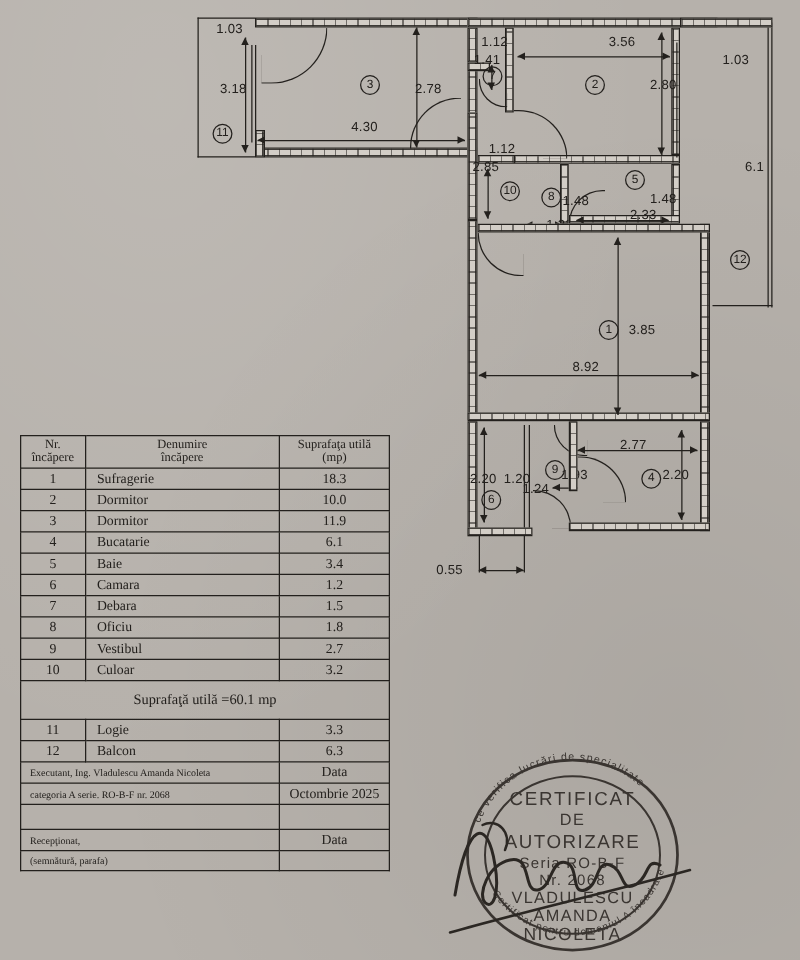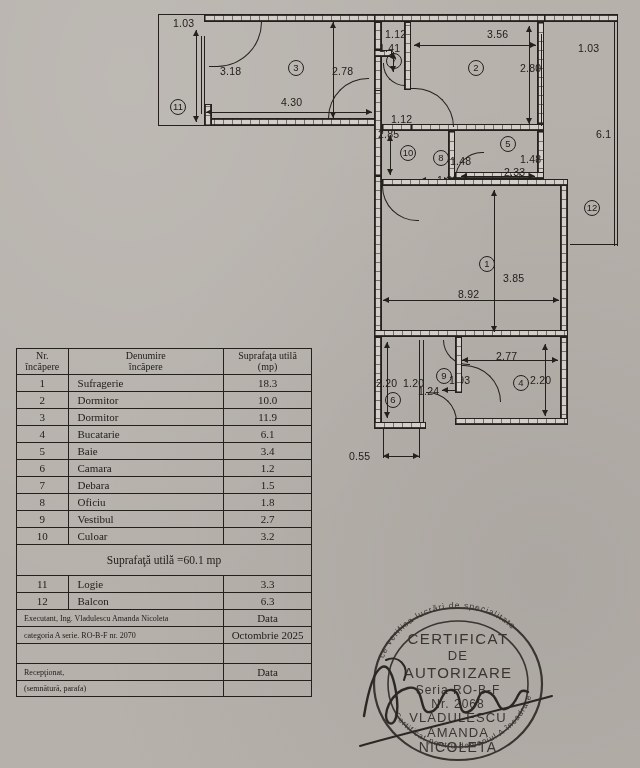--- a/index.html
+++ b/index.html
@@ -85,21 +85,21 @@
 
   <div class="wall" style="left:204px;top:14px;width:178px;height:8px;"></div>
   <div class="wall" style="left:204px;top:118px;width:178px;height:8px;"></div>
   <div class="wall v" style="left:204px;top:104px;width:8px;height:22px;"></div>
   <div class="wall v" style="left:374px;top:14px;width:8px;height:112px;"></div>
 
   <div class="door" style="left:209px;top:22px;width:52px;height:44px;border-width:0 1.2px 1.2px 0;border-radius:0 0 52px 0;"></div>
   <div class="door" style="left:328px;top:78px;width:40px;height:40px;border-width:1.2px 0 0 1.2px;border-radius:40px 0 0 0;"></div>
 
   <div class="dimtxt" style="left:173px;top:17px;">1.03</div>
-  <div class="dimtxt" style="left:176px;top:65px;margin-left:44px;">3.18</div>
+  <div class="dimtxt" style="left:176px;top:65px;">3.18</div>
   <div class="arrowlineV" style="left:196px;top:30px;height:92px;"></div>
   <div class="dimtxt" style="left:318px;top:65px;margin-left:14px;">2.78</div>
   <div class="arrowlineV" style="left:333px;top:22px;height:96px;"></div>
   <div class="dimtxt" style="left:281px;top:96px;">4.30</div>
   <div class="arrowline" style="left:206px;top:112px;width:166px;"></div>
   <div class="roomnum" style="left:288px;top:60px;">3</div>
   <div class="roomnum" style="left:170px;top:99px;">11</div>
 
   <div class="wall" style="left:374px;top:14px;width:200px;height:8px;"></div>
   <div class="wall v" style="left:374px;top:22px;width:8px;height:28px;"></div>
@@ -150,21 +150,21 @@
   <div class="dimtxt" style="left:520px;top:153px;">1.48</div>
   <div class="dimtxt" style="left:504px;top:166px;">2.33</div>
   <div class="arrowline" style="left:461px;top:176px;width:74px;"></div>
 
   <div class="wall v" style="left:374px;top:176px;width:8px;height:160px;"></div>
   <div class="wall v" style="left:560px;top:179px;width:8px;height:157px;"></div>
   <div class="wall h" style="left:382px;top:179px;width:186px;height:7px;"></div>
   <div class="wall h" style="left:374px;top:330px;width:194px;height:7px;"></div>
   <div class="door" style="left:382px;top:186px;width:36px;height:34px;border-width:0 0 1.2px 1.2px;border-radius:0 0 0 36px;"></div>
   <div class="roomnum" style="left:479px;top:256px;">1</div>
-  <div class="dimtxt" style="left:503px;top:272px;">3.85</div>
+  <div class="dimtxt" style="left:503px;top:258px;">3.85</div>
   <div class="arrowlineV" style="left:494px;top:190px;height:142px;"></div>
   <div class="dimtxt" style="left:458px;top:288px;">8.92</div>
   <div class="arrowline" style="left:383px;top:300px;width:176px;"></div>
 
   <div class="wall v" style="left:374px;top:337px;width:8px;height:92px;"></div>
   <div class="wall h" style="left:374px;top:422px;width:52px;height:7px;"></div>
   <div class="thin v" style="left:419px;top:340px;height:82px;"></div>
   <div class="thin v" style="left:423px;top:340px;height:82px;"></div>
   <div class="roomnum" style="left:385px;top:392px;">6</div>
   <div class="dimtxt" style="left:376px;top:377px;">2.20</div>
@@ -274,21 +274,21 @@
         <tr>
           <td class="c-nr">12</td>
           <td class="c-name">Balcon</td>
           <td class="c-area">6.3</td>
         </tr>
         <tr>
           <td colspan="2" class="sig">Executant, Ing. Vladulescu Amanda Nicoleta</td>
           <td class="sigdate">Data</td>
         </tr>
         <tr>
-          <td colspan="2" class="sig">categoria A  serie.  RO-B-F nr. 2070</td>
+          <td colspan="2" class="sig">categoria A  serie.  RO-B-F nr. 2068</td>
           <td class="sigdate">Octombrie 2025</td>
         </tr>
         <tr>
           <td colspan="2" class="sig blankrow"></td>
           <td class="sigdate"></td>
         </tr>
         <tr>
           <td colspan="2" class="sig">Recepţionat,</td>
           <td class="sigdate">Data</td>
         </tr>

